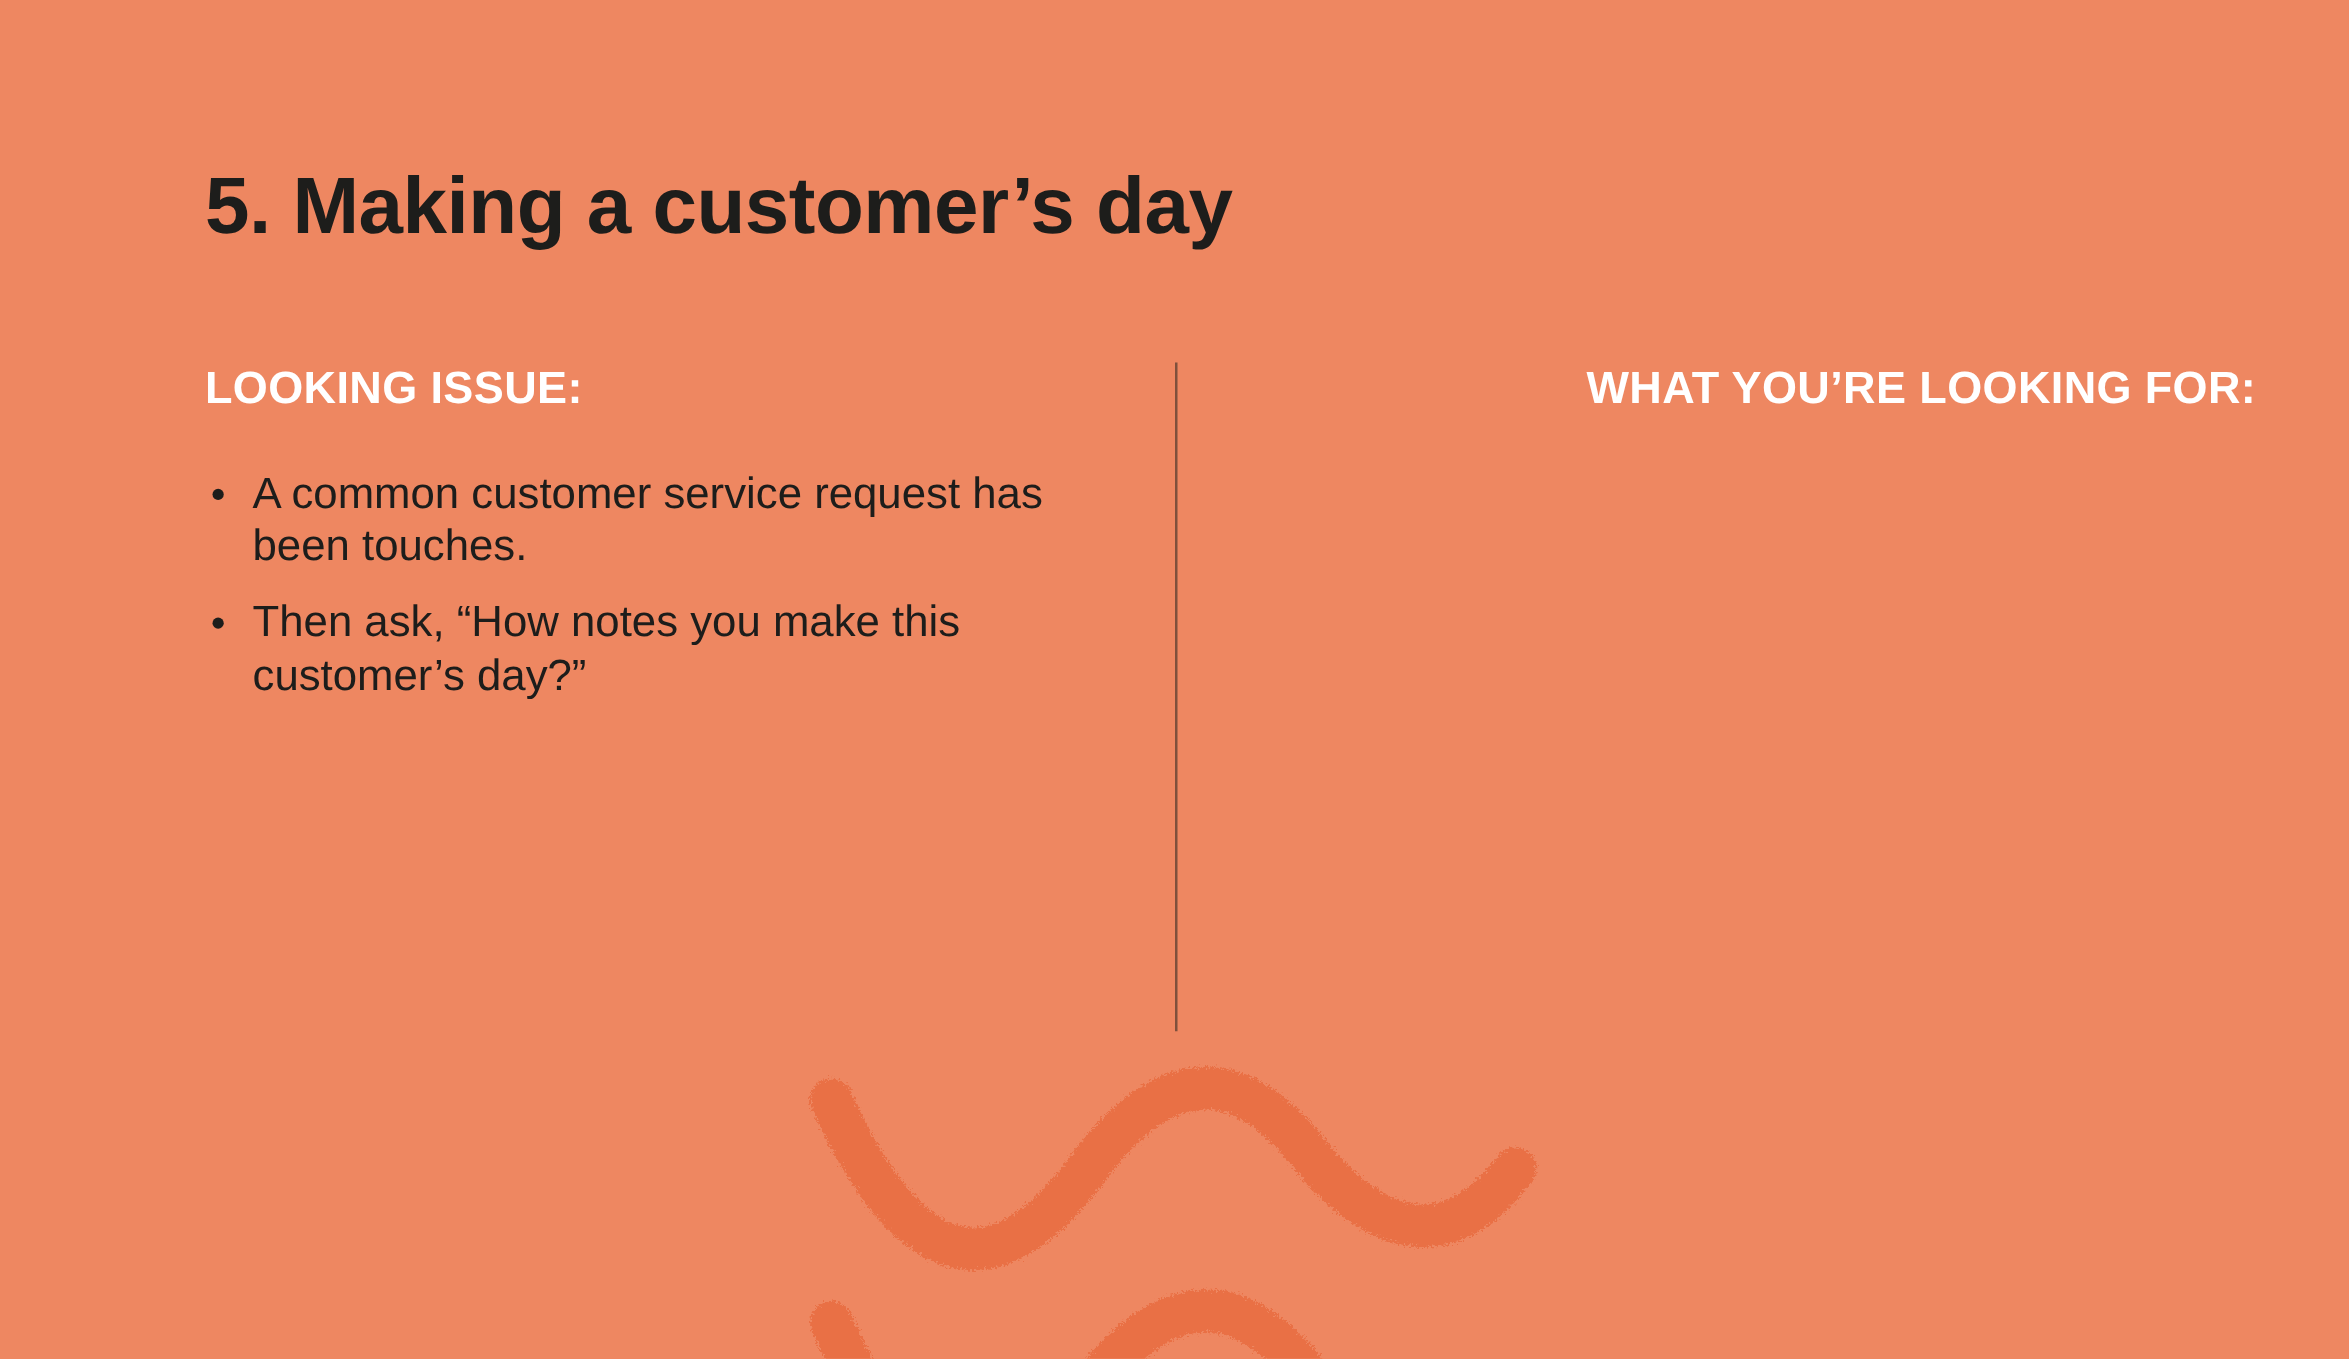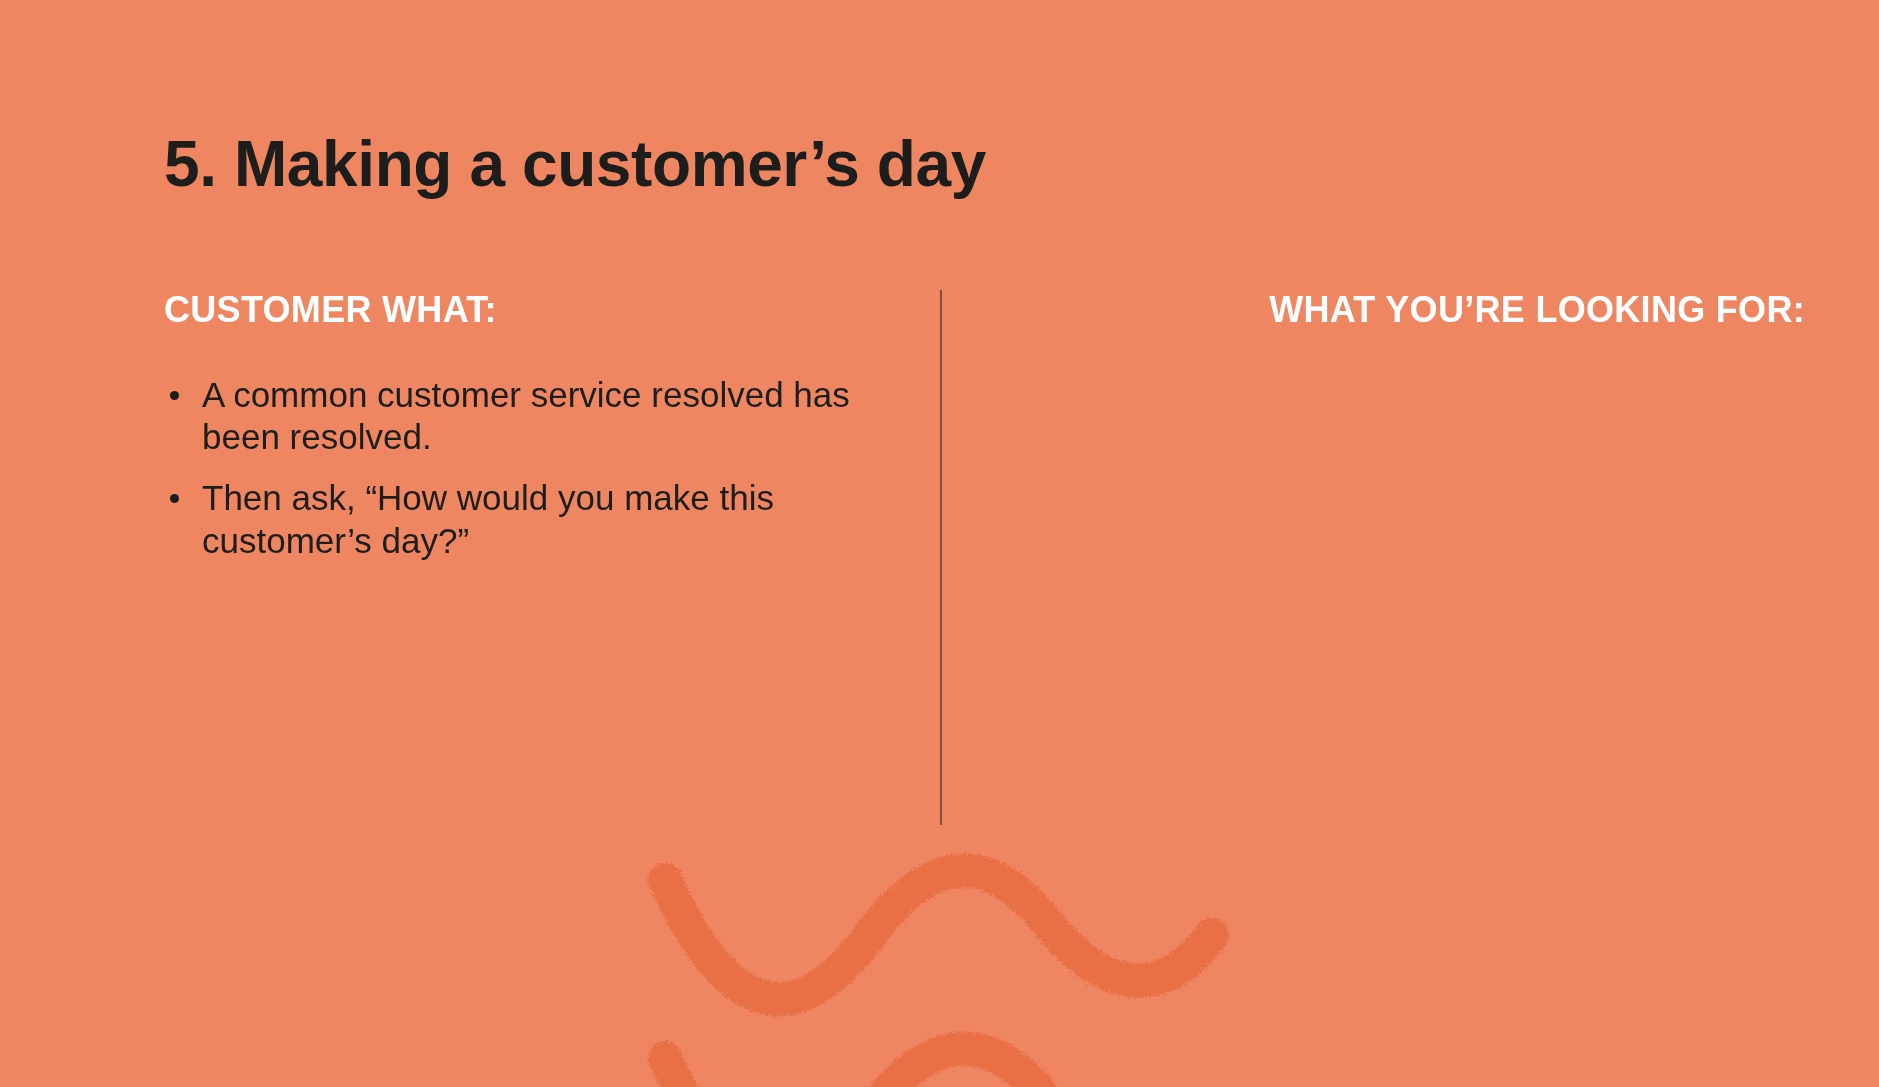--- a/index.html
+++ b/index.html
@@ -128,24 +128,24 @@
 
 <div id="slide">
 
   <h1 id="page-title">5. Making a customer’s day</h1>
 
   <div id="column-divider"></div>
 
   <div id="columns">
 
     <section class="column" id="column-customer-issue">
-      <h2 class="column-heading">CUSTOMER WHAT:</h2>
+      <h2 class="column-heading">LOOKING ISSUE:</h2>
       <ul class="bullet-list">
-        <li class="bullet-item">A common customer service resolved has been resolved.</li>
-        <li class="bullet-item">Then ask, “How would you make this customer’s day?”</li>
+        <li class="bullet-item">A common customer service request has been touches.</li>
+        <li class="bullet-item">Then ask, “How notes you make this customer’s day?”</li>
       </ul>
     </section>
 
     <section class="column" id="column-looking-for">
       <h2 class="column-heading">WHAT YOU’RE LOOKING FOR:</h2>
       <ul class="bullet-list">
       </ul>
     </section>
 
   </div>

